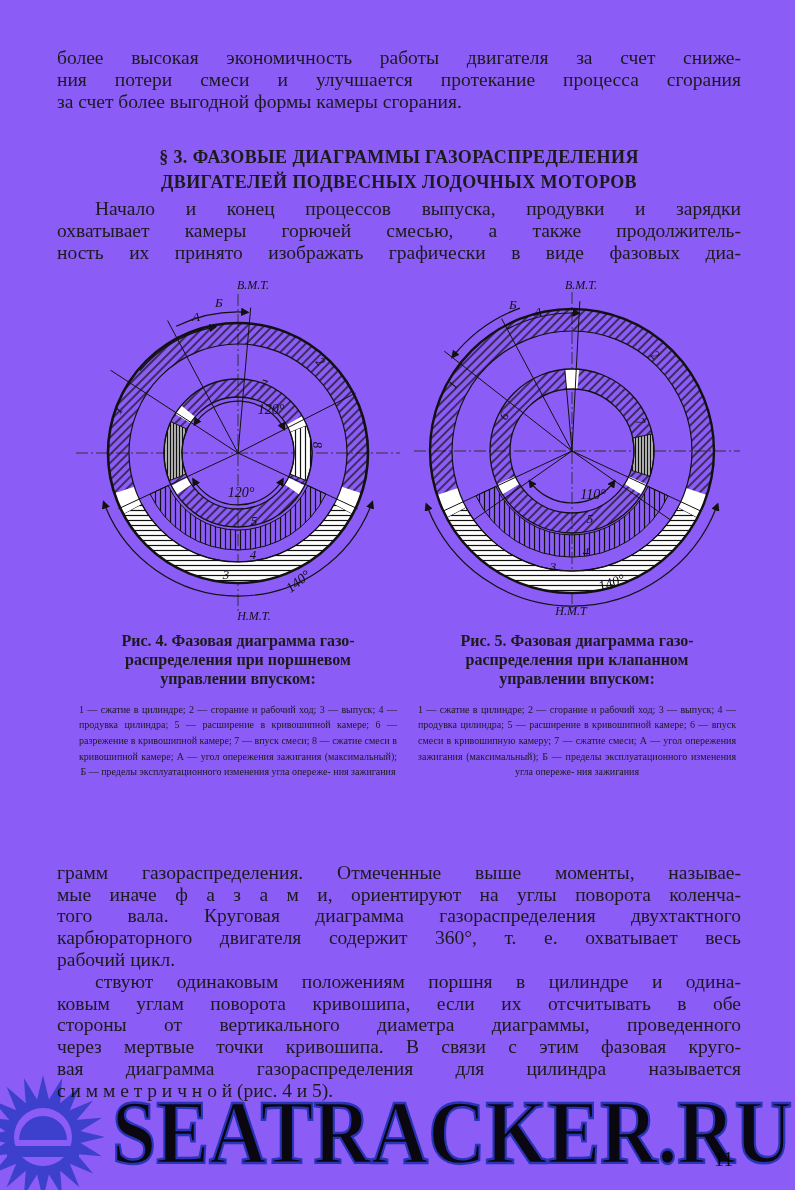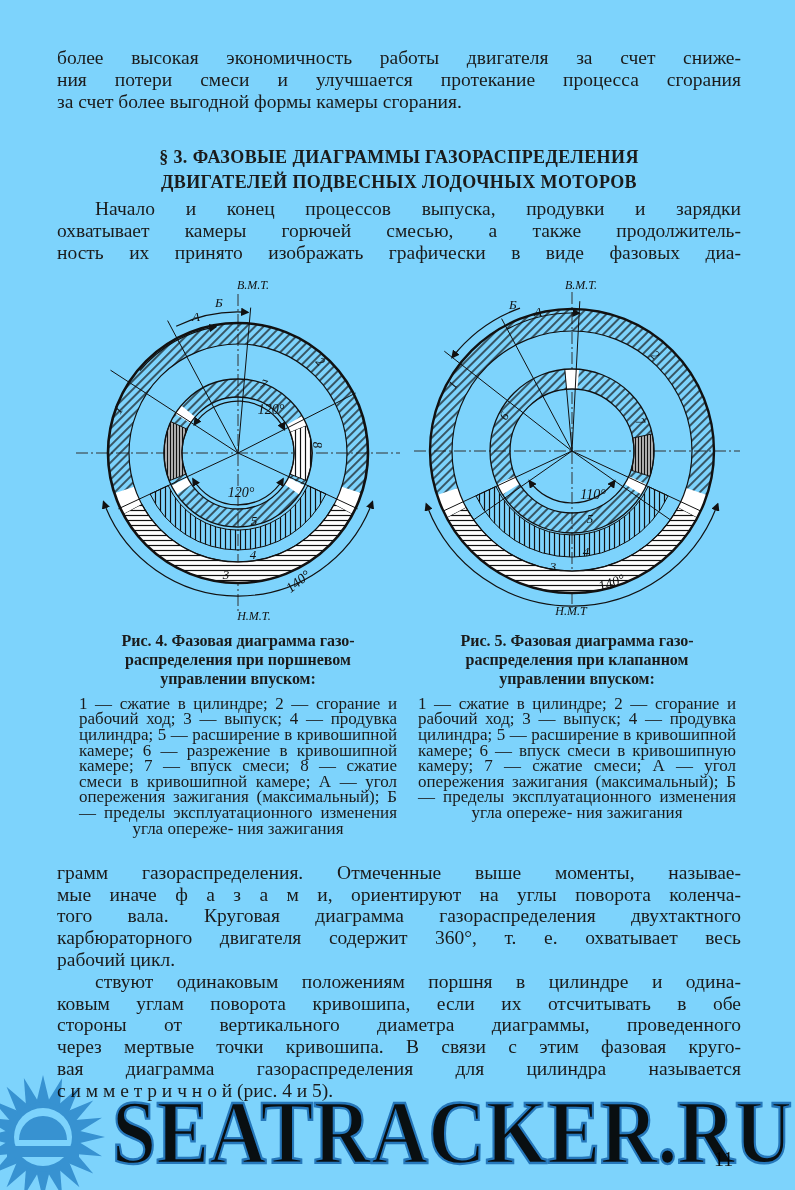--- a/index.html
+++ b/index.html
@@ -1,32 +1,32 @@
 <!DOCTYPE html>
 <html><head>
 <meta charset="utf-8">
 <style>
   html,body{margin:0;padding:0;background:#fff;}
-  .page{position:relative;width:795px;height:1190px;background:#7dd3fc;overflow:hidden;
+  .page{position:relative;width:795px;height:1190px;background:#8b5cf6;overflow:hidden;
         font-family:"Liberation Serif",serif;color:#1b1b1b;}
   .col{position:absolute;left:57px;top:47px;width:684px;}
   .para{margin:0;}
   .ln{font-size:19.5px;line-height:21.8px;text-align:justify;text-align-last:justify;}
   .para .ln:last-child{text-align-last:left;}
   .para.cont .ln:last-child{text-align-last:justify;}
   .para.indent .ln:first-child{text-indent:38px;}
   .heading{margin-top:33px;margin-bottom:3px;text-align:center;font-weight:bold;
            font-size:18px;line-height:25px;letter-spacing:.4px;}
   .figs{position:relative;height:563px;margin-top:14px;}
   .fig{position:absolute;top:0;width:330px;}
   .figL{left:16px;} .figR{left:355px;}
   .diag{display:block;}
   .cap{text-align:center;font-size:16px;font-weight:bold;line-height:19px;margin-top:8px;}
-  .leg{font-size:17px;line-height:15.6px;text-align:justify;text-align-last:center;
-       margin-top:8px;padding:0 6px;}
+  .leg{font-size:10px;line-height:15.6px;text-align:justify;text-align-last:center;
+       margin-top:14px;padding:0 6px;}
   .mt6{margin-top:21px;}
   svg text{font-family:"Liberation Serif",serif;fill:#111;}
   .lbl{font-size:12px;font-style:italic;}
   .num{font-size:13px;font-style:italic;}
   .ang{font-size:14px;font-style:italic;}
   .pnum{position:absolute;left:714px;top:1148px;font-size:20px;color:#111;}
   .wm{position:absolute;left:0;top:1058px;mix-blend-mode:multiply;}
 </style>
 </head>
 <body>

